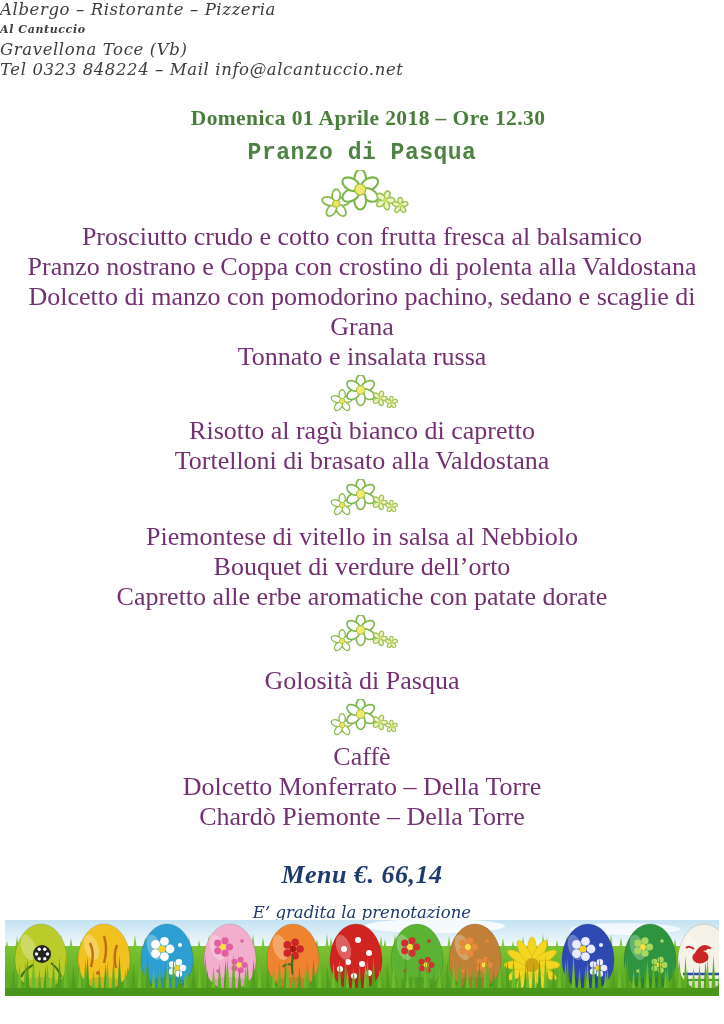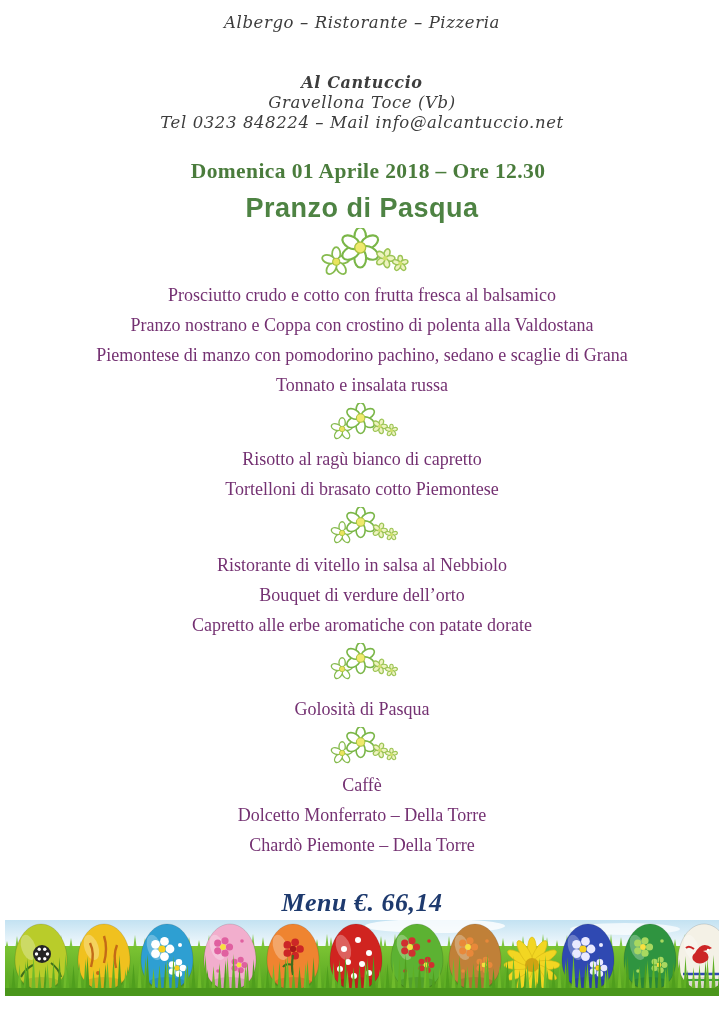--- a/index.html
+++ b/index.html
@@ -13,56 +13,55 @@
   html,body{background:#e8e8e8;}
   body{font-family:"Liberation Serif", serif;}
   .page{
     position:relative;
     width:724px;height:1024px;
     margin:0 auto;
     background:#ffffff;
     overflow:hidden;
   }
   .header{
-    text-align:center;
-    padding-top:13px;
+    text-align:left;
     color:var(--header-color);
     font-style:italic;
     font-family:"DejaVu Serif", serif;
   }
   .header .h-line{font-size:16.5px;line-height:20px;letter-spacing:0.6px;}
-  .header .h-name{font-weight:bold;font-size:16px;line-height:20px;letter-spacing:0.6px;margin-top:40px;}
+  .header .h-name{font-weight:bold;font-size:11px;line-height:20px;letter-spacing:0.6px;}
   .date-line{
     margin-top:26px;
     text-align:center;
     color:var(--green-date);
     font-weight:bold;
     font-size:21.5px;
     letter-spacing:0.4px;
     font-family:"Liberation Serif", serif;
     padding-left:12px;
   }
   .menu-title{
     margin-top:9px;
     text-align:center;
     color:var(--green-title);
     font-weight:bold;
-    font-size:27px;
+    font-size:23px;
     letter-spacing:0.5px;
-    font-family:Liberation Sans, sans-serif;
+    font-family:Liberation Mono, monospace;
   }
   .flower-divider{display:flex;justify-content:center;align-items:center;}
   .flower-lg{height:50px;margin-top:3px;}
   .flower-sm{height:38px;margin-top:2px;}
   .flower-lg svg{width:108px;height:48px;}
   .flower-sm svg{width:84px;height:37px;}
   .course{
     text-align:center;
     color:var(--purple);
-    font-size:18px;
+    font-size:26px;
   }
   .course .item{line-height:30px;}
   .c1{margin-top:3px;}
   .c2{margin-top:4px;}
   .c3{margin-top:6px;}
   .c4{margin-top:14px;}
   .c5{margin-top:6px;}
   .price-line{
     margin-top:28px;
     text-align:center;
@@ -151,43 +150,43 @@
 
   <div class="flower-divider flower-lg">
     <svg viewBox="0 0 120 54">
         <use href="#flower-cluster"></use>
       </svg>
   </div>
 
   <div class="course c1">
     <div class="item">Prosciutto crudo e cotto con frutta fresca al balsamico</div>
     <div class="item">Pranzo nostrano e Coppa con crostino di polenta alla Valdostana</div>
-    <div class="item">Piemontese di manzo con pomodorino pachino, sedano e scaglie di Grana</div>
+    <div class="item">Dolcetto di manzo con pomodorino pachino, sedano e scaglie di Grana</div>
     <div class="item">Tonnato e insalata russa</div>
   </div>
 
   <div class="flower-divider flower-sm">
     <svg viewBox="0 0 120 54">
         <use href="#flower-cluster"></use>
       </svg>
   </div>
 
   <div class="course c2">
     <div class="item">Risotto al ragù bianco di capretto</div>
-    <div class="item">Tortelloni di brasato cotto Piemontese</div>
+    <div class="item">Tortelloni di brasato alla Valdostana</div>
   </div>
 
   <div class="flower-divider flower-sm">
     <svg viewBox="0 0 120 54">
         <use href="#flower-cluster"></use>
       </svg>
   </div>
 
   <div class="course c3">
-    <div class="item">Ristorante di vitello in salsa al Nebbiolo</div>
+    <div class="item">Piemontese di vitello in salsa al Nebbiolo</div>
     <div class="item">Bouquet di verdure dell’orto</div>
     <div class="item">Capretto alle erbe aromatiche con patate dorate</div>
   </div>
 
   <div class="flower-divider flower-sm">
     <svg viewBox="0 0 120 54">
         <use href="#flower-cluster"></use>
       </svg>
   </div>
 

